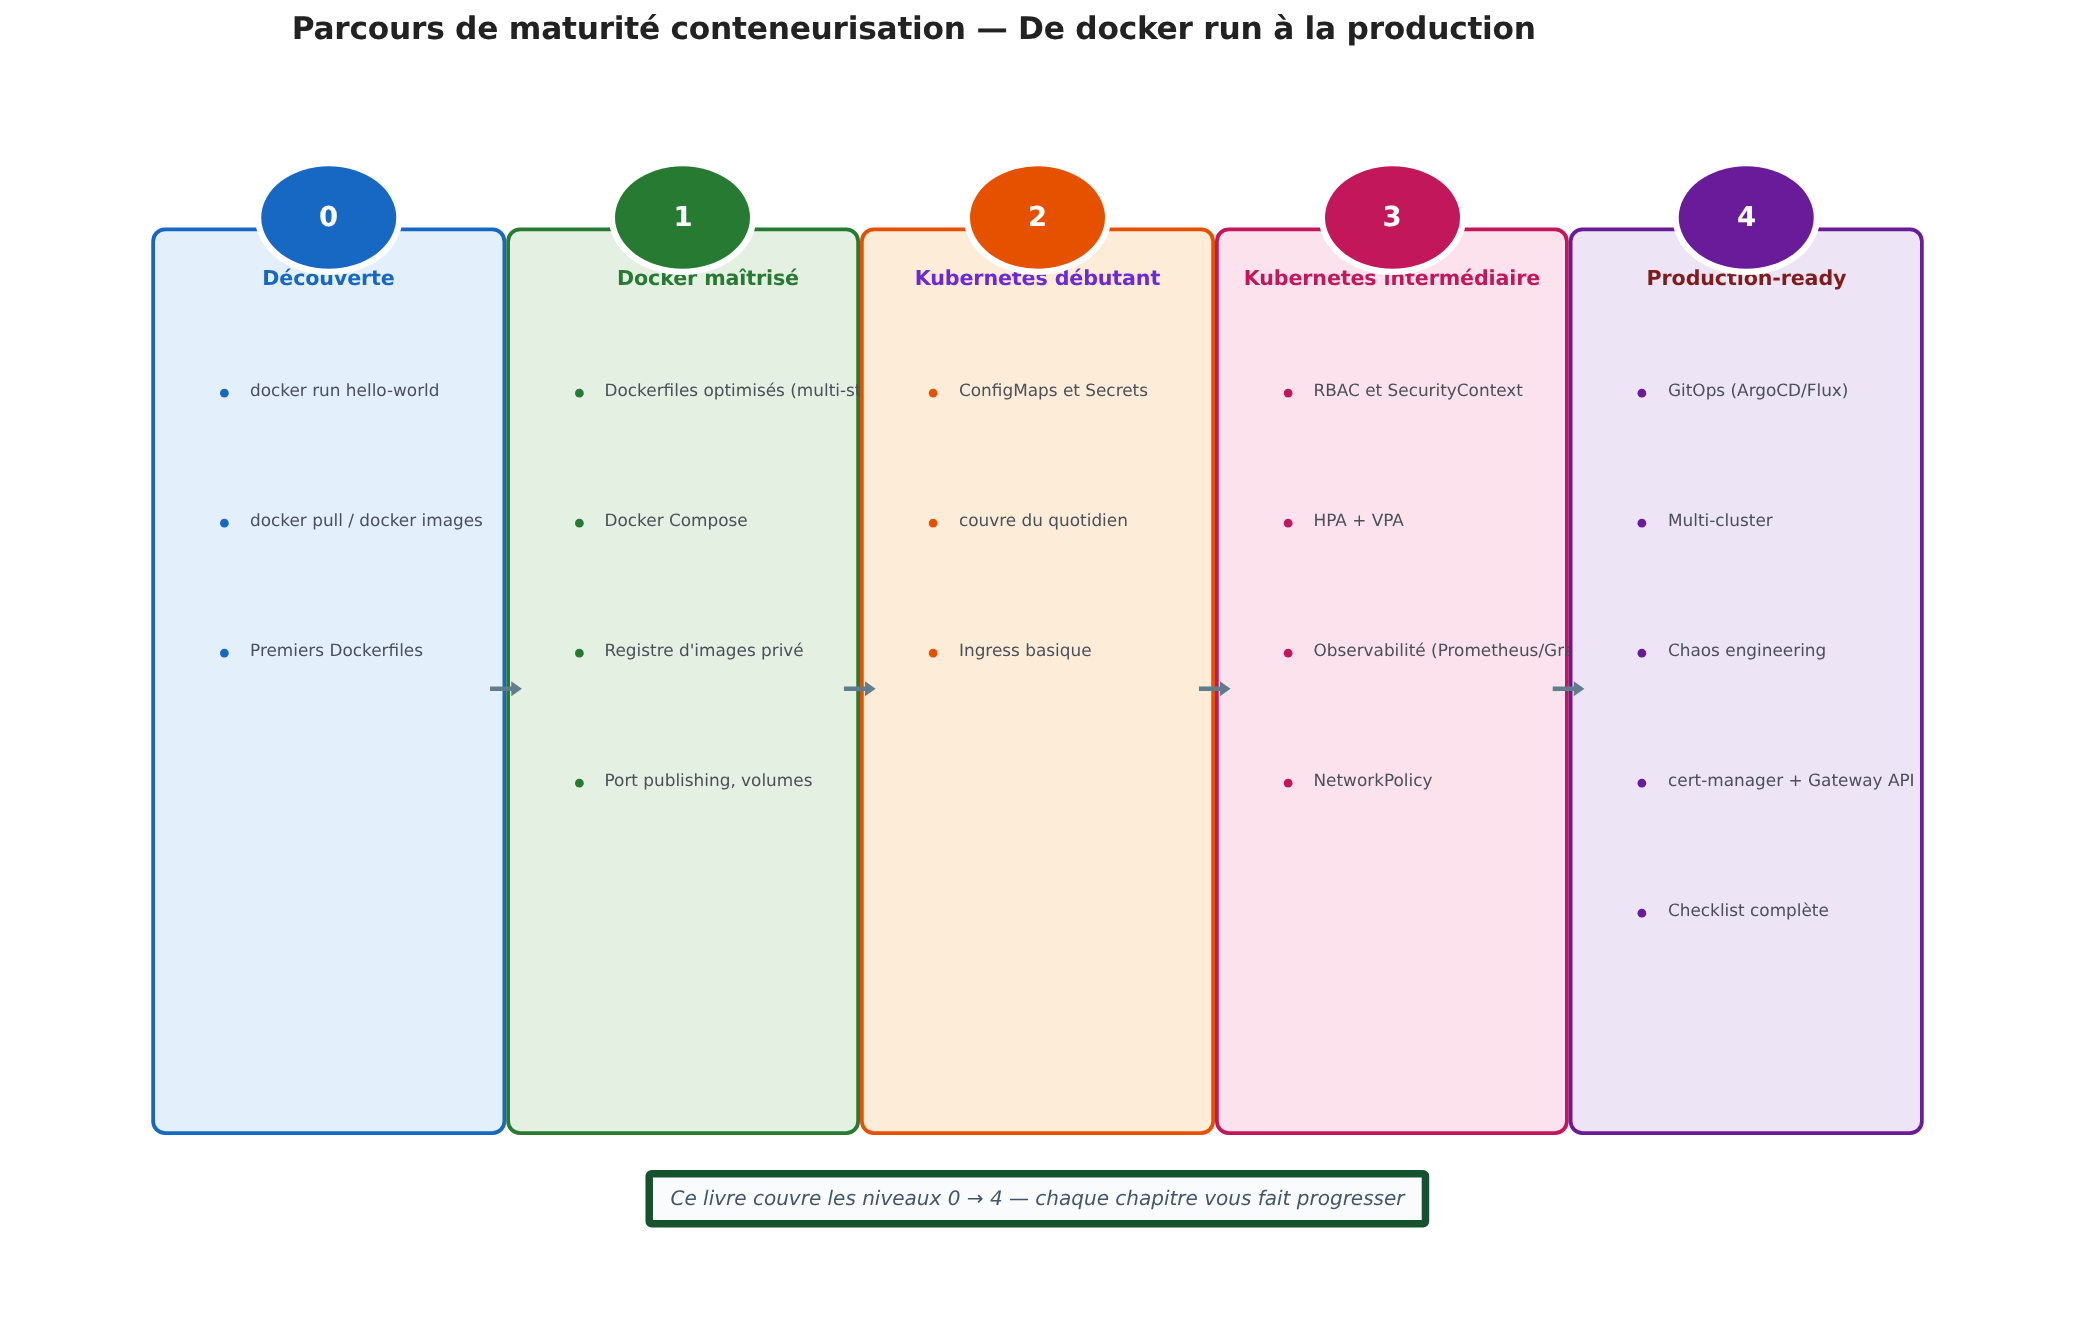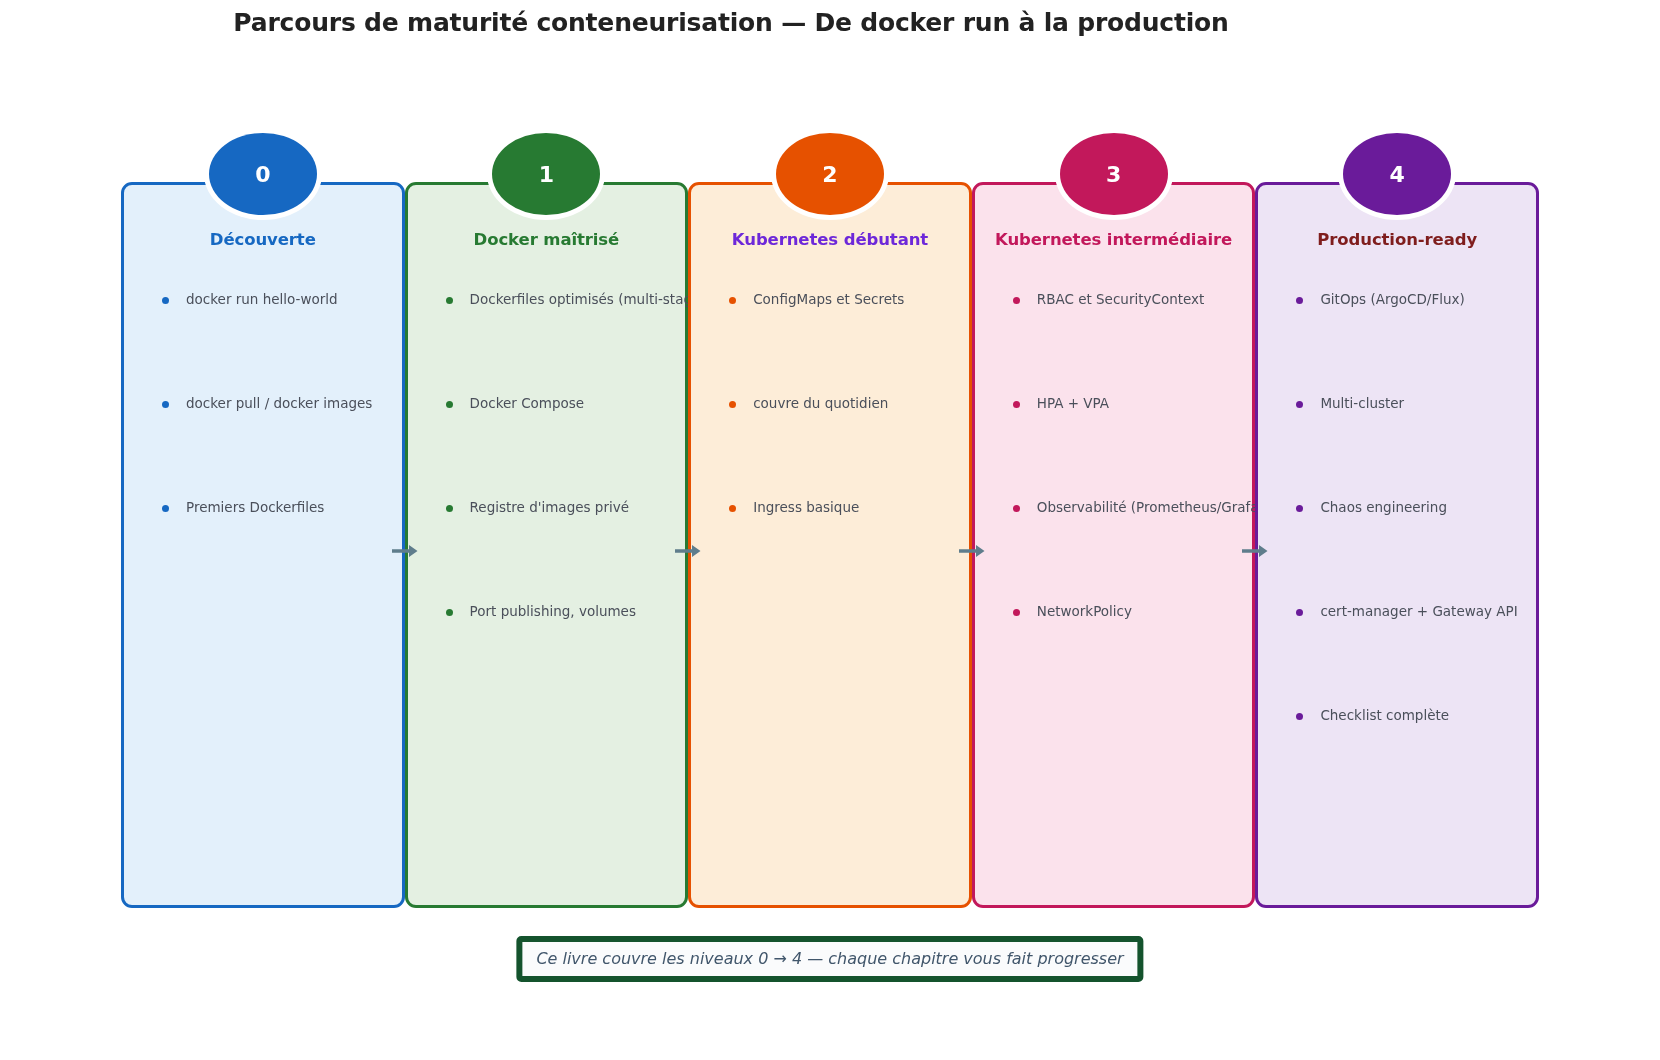--- a/index.html
+++ b/index.html
@@ -65,36 +65,36 @@
     justify-content: center;
     color: #ffffff;
     font-size: 22px;
     font-weight: bold;
     box-shadow: 0 0 0 5px #ffffff;
     z-index: 5;
   }
 
   .stage-heading {
     position: absolute;
-    top: 45px;
+    top: 28px;
     left: 0;
     width: 100%;
     text-align: center;
     font-size: 16.5px;
     font-weight: bold;
     letter-spacing: -0.1px;
   }
 
   .stage-items {
     position: absolute;
     top: 110px;
     left: 0;
     width: 100%;
     list-style: none;
-    margin: 0;
+    margin: 14px;
     padding: 0;
   }
 
   .stage-item {
     position: relative;
     height: 104px;
     padding-left: 62px;
     font-size: 13.5px;
     color: #4a4f5a;
     white-space: nowrap;
@@ -150,21 +150,21 @@
       <div class="stage-badge" style="background: rgb(22, 104, 194);">0</div>
       <div class="stage-heading" style="color: rgb(22, 104, 194);">Découverte</div>
       <ul class="stage-items">
         <li class="stage-item"><span class="item-bullet" style="background: rgb(22, 104, 194);"></span><span class="item-text">docker run hello-world</span></li>
         <li class="stage-item"><span class="item-bullet" style="background: rgb(22, 104, 194);"></span><span class="item-text">docker pull / docker images</span></li>
         <li class="stage-item"><span class="item-bullet" style="background: rgb(22, 104, 194);"></span><span class="item-text">Premiers Dockerfiles</span></li>
       </ul>
     </div>
     <div class="stage-card" style="background: rgb(228, 240, 226); border-color: rgb(39, 122, 50);">
       <div class="stage-badge" style="background: rgb(39, 122, 50);">1</div>
-      <div class="stage-heading" style="color: rgb(39, 122, 50);">Docker maîtrisé</div>
+      <div class="stage-heading" style="color: rgb(39, 122, 50); padding-left: 20px;">Docker maîtrisé</div>
       <ul class="stage-items">
         <li class="stage-item"><span class="item-bullet" style="background: rgb(39, 122, 50);"></span><span class="item-text">Dockerfiles optimisés (multi-stage)</span></li>
         <li class="stage-item"><span class="item-bullet" style="background: rgb(39, 122, 50);"></span><span class="item-text">Docker Compose</span></li>
         <li class="stage-item"><span class="item-bullet" style="background: rgb(39, 122, 50);"></span><span class="item-text">Registre d'images privé</span></li>
         <li class="stage-item"><span class="item-bullet" style="background: rgb(39, 122, 50);"></span><span class="item-text">Port publishing, volumes</span></li>
       </ul>
     </div>
     <div class="stage-card" style="background: rgb(253, 237, 216); border-color: rgb(230, 81, 0);">
       <div class="stage-badge" style="background: rgb(230, 81, 0);">2</div>
       <div class="stage-heading" style="color: #6d28d9;">Kubernetes débutant</div>

